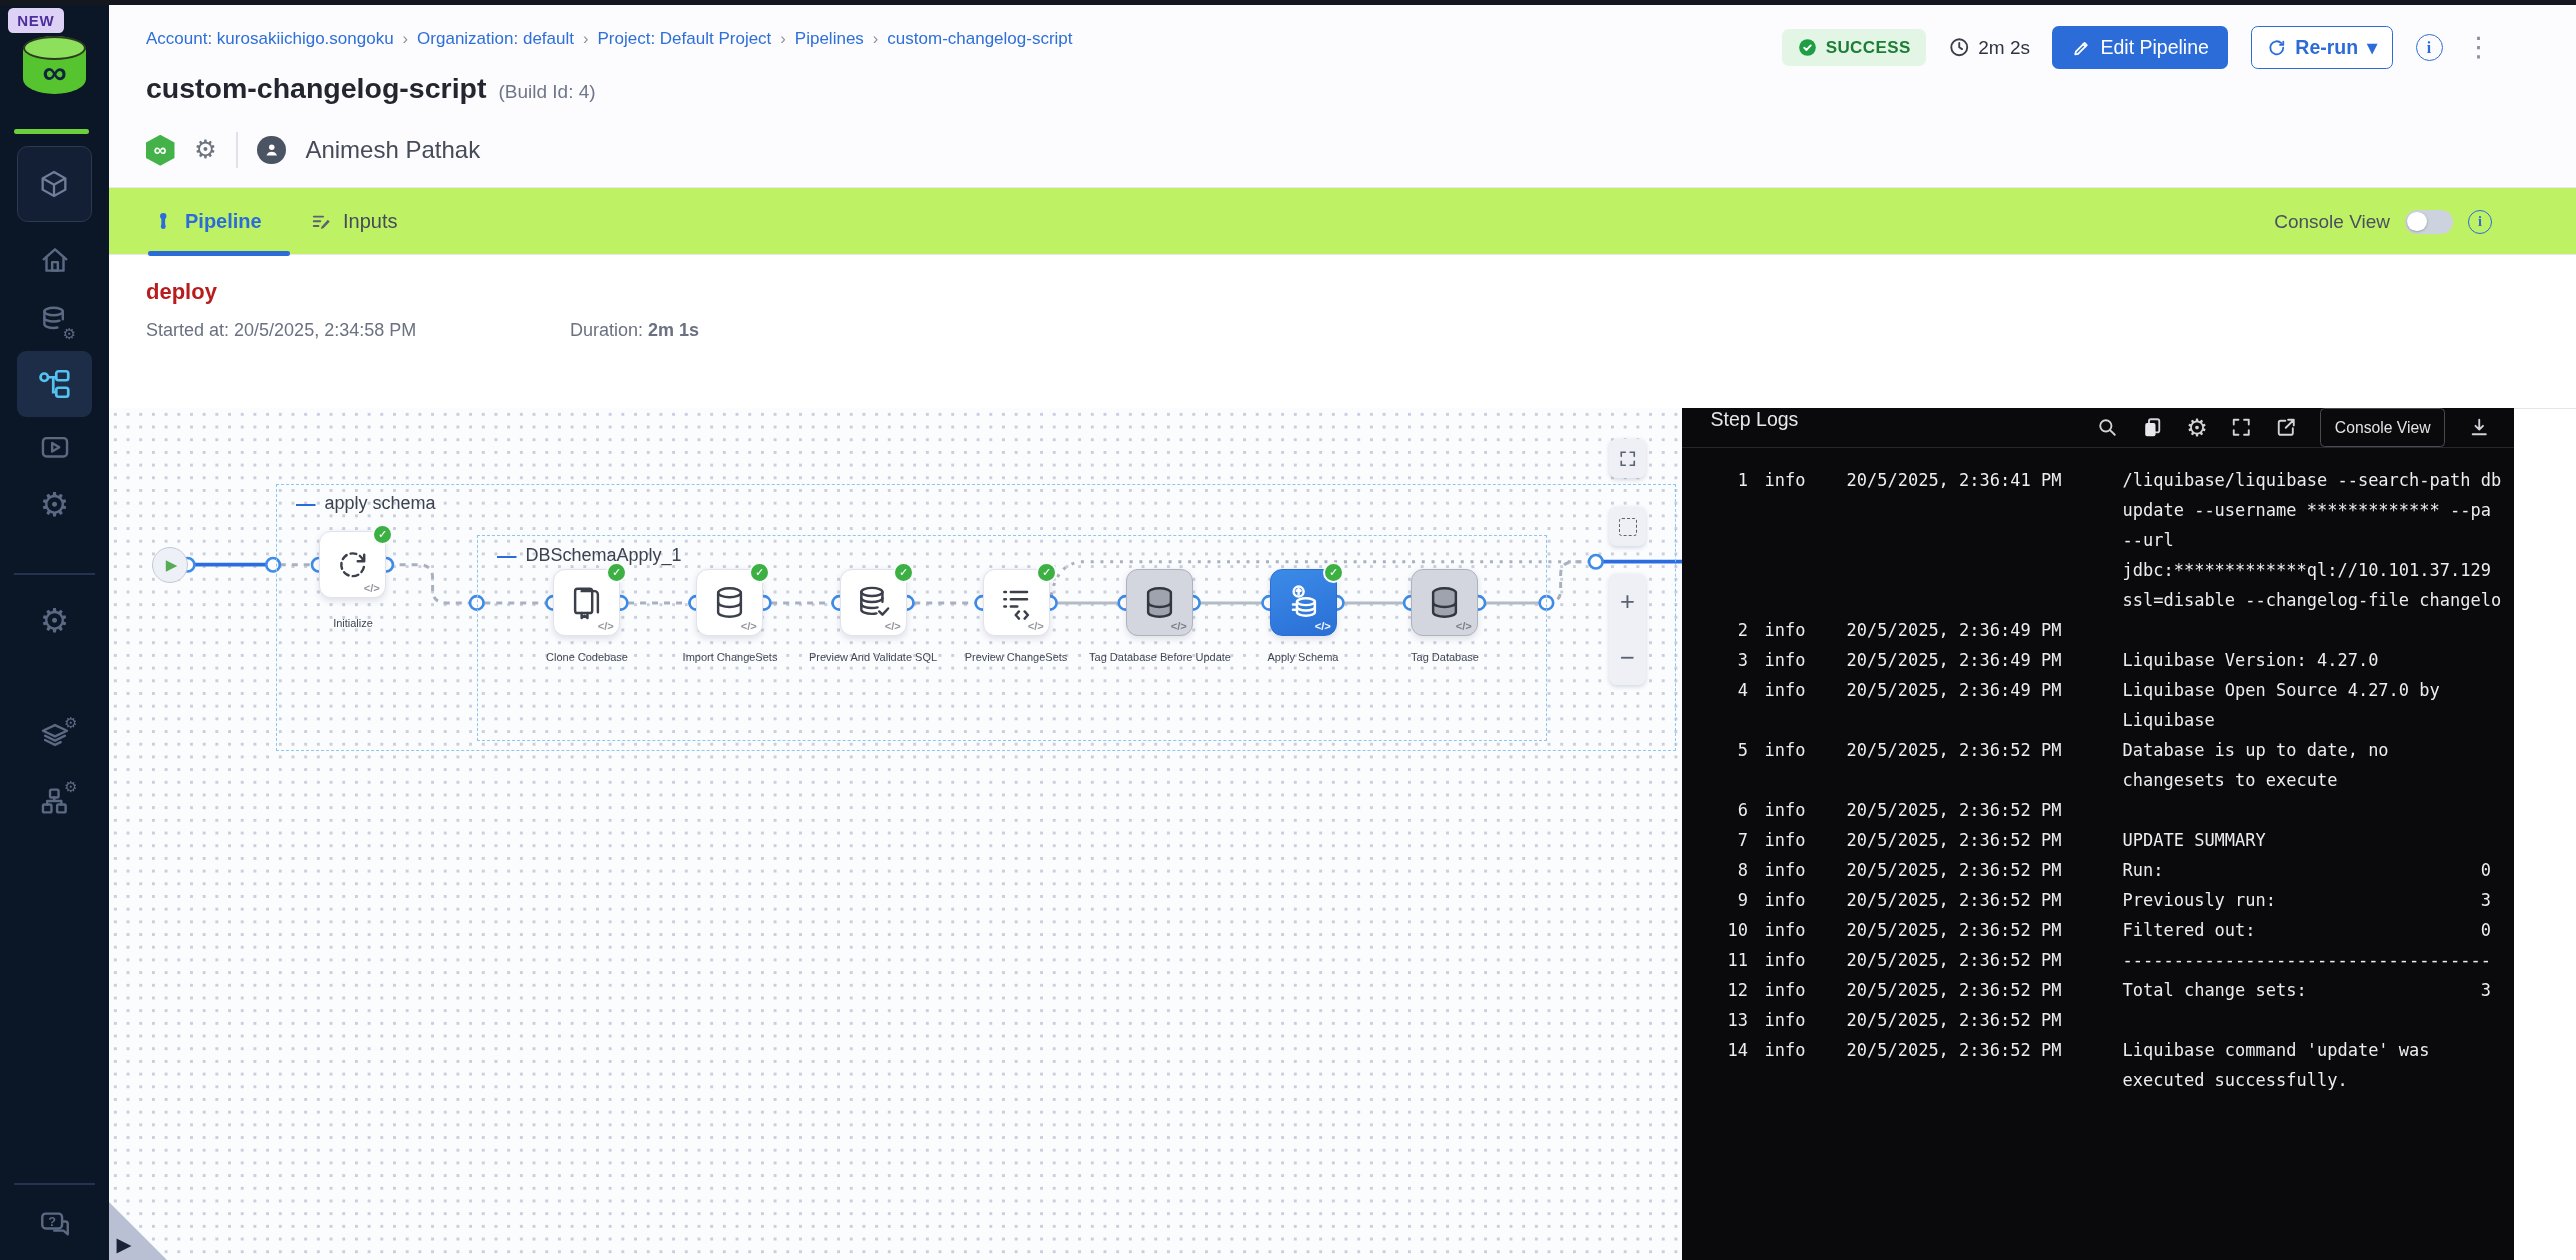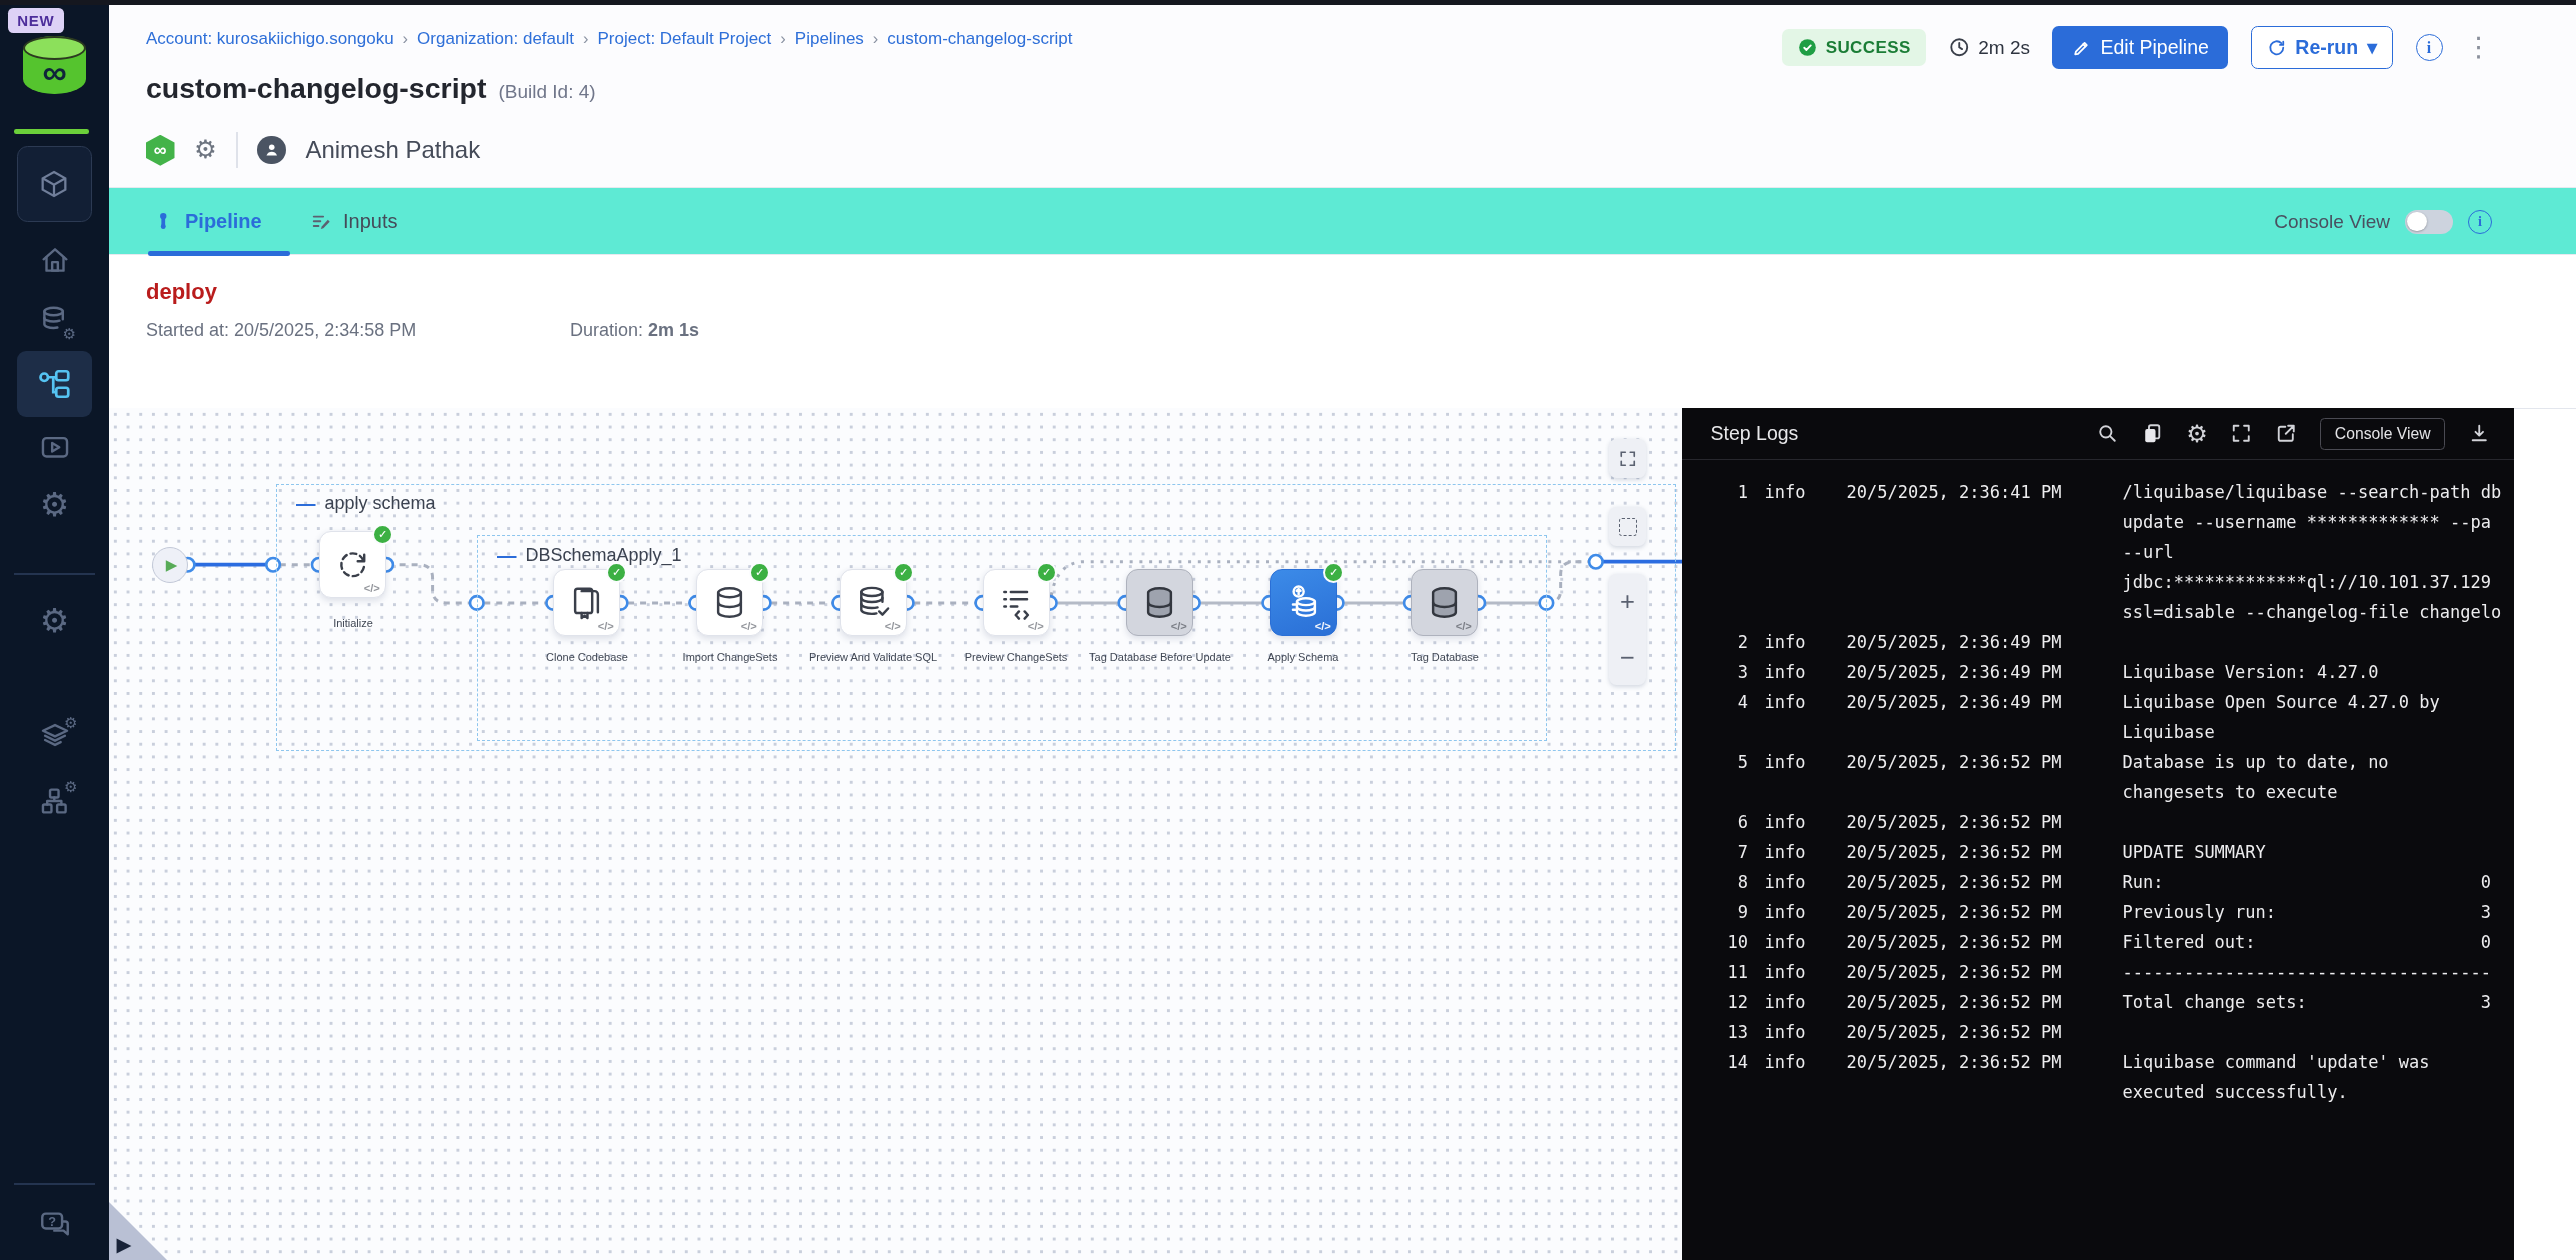--- a/index.html
+++ b/index.html
@@ -48,21 +48,21 @@
   .status-pill svg { width:21px; height:21px; }
   .dur { display:flex; align-items:center; gap:7.5px; font-size:19px; color:#2e3440; font-weight:500; }
   .dur svg { width:22.5px; height:22.5px; fill:none; stroke:#3a3f4a; stroke-width:2; stroke-linecap:round; }
   .btn-primary { display:flex; align-items:center; gap:9px; background:#2b6cd9; color:#fff; font-size:19.5px; font-weight:500; border:none; border-radius:6.7px; padding:0 19.5px; height:43px; cursor:pointer; }
   .btn-outline { display:flex; align-items:center; gap:9px; background:#fff; color:#2b6cd9; font-size:19.5px; font-weight:bold; border:1.9px solid #2b6cd9; border-radius:6.7px; padding:0 15px; height:43px; cursor:pointer; }
   .btn-outline svg, .btn-primary svg { width:19.5px; height:19.5px; fill:none; stroke:currentColor; stroke-width:2.2; stroke-linecap:round; stroke-linejoin:round; }
   .info-i { width:27px; height:27px; border:1.9px solid #2b6cd9; color:#2b6cd9; border-radius:50%; display:flex; align-items:center; justify-content:center; font-size:15.7px; font-weight:bold; font-family:"Liberation Serif", serif; cursor:pointer; }
   .kebab { color:#8a8f9c; font-size:27px; cursor:pointer; line-height:1; }
 
   
-  #tabbar { left:109px; top:187px; width:2467px; height:68px; background:#5eead4; border-top:1.5px solid #e7e9ef; border-bottom:1.5px solid #e7e9ef; }
+  #tabbar { left:109px; top:187px; width:2467px; height:68px; background:#bef264; border-top:1.5px solid #e7e9ef; border-bottom:1.5px solid #e7e9ef; }
   .tab { position:absolute; top:0; height:67px; display:flex; align-items:center; gap:10.5px; font-size:20px; cursor:pointer; }
   .tab-pipeline { left:43px; color:#2b6cd9; font-weight:600; }
   .tab-inputs { left:201px; color:#454b59; }
   .tab-underline { position:absolute; left:39px; bottom:-1.5px; width:142px; height:4.5px; background:#2b6cd9; border-radius:2.2px; }
   .tab svg { width:22.5px; height:22.5px; }
   .cv-cluster { position:absolute; right:84px; top:0; height:67px; display:flex; align-items:center; gap:15px; }
   .cv-label { font-size:19px; color:#4a5060; }
   .toggle { width:48px; height:24px; background:#cdd3de; border-radius:12px; position:relative; cursor:pointer; }
   .toggle .knob { position:absolute; left:2.2px; top:2.2px; width:19.5px; height:19.5px; background:#fff; border-radius:50%; box-shadow:0 0.7px 2.2px rgba(0,0,0,.3); }
   .info-i.small { width:24px; height:24px; font-size:14.2px; }
@@ -93,21 +93,21 @@
   .ctl { position:absolute; left:1500px; width:37px; background:#eef0f5; border-radius:7.5px; box-shadow:0 1.5px 4.5px rgba(40,60,100,.18); color:#5a6170; display:flex; align-items:center; justify-content:center; cursor:pointer; }
   .ctl svg { width:19.5px; height:19.5px; fill:none; stroke:currentColor; stroke-width:2; stroke-linecap:round; }
   .marquee-box { width:18px; height:18px; border:1.9px dashed #5a6170; border-radius:3px; }
   .zoom-group { position:absolute; left:1500px; top:166px; width:37px; height:111px; background:#eef0f5; border-radius:7.5px; box-shadow:0 1.5px 4.5px rgba(40,60,100,.18); display:flex; flex-direction:column; }
   .zoom-group div { flex:1; display:flex; align-items:center; justify-content:center; font-size:25.5px; color:#5a6170; cursor:pointer; }
   .fold { position:absolute; left:0; bottom:0; width:0; height:0; border-bottom:58px solid #b9c0d4; border-right:58px solid transparent; }
   .fold-arrow { position:absolute; left:7.5px; bottom:4.5px; color:#182338; font-size:19.5px; }
 
   
   #logpanel { left:1682px; top:408px; width:832px; height:852px; background:#0a0a0d; }
-  .log-head { height:52px; display:flex; align-items:center; padding:0 24px 0 28.5px; gap:22.5px; border-bottom:1.5px solid #27272d; }
+  .log-head { height:40px; display:flex; padding:0 24px 0 28.5px; gap:22.5px; border-bottom:1.5px solid #27272d; }
   .log-title { flex:1; color:#e8e8ea; font-size:19.5px; }
   .log-ic { color:#d2d3d8; cursor:pointer; display:flex; align-items:center; }
   .log-ic svg { width:22.5px; height:22.5px; fill:none; stroke:currentColor; stroke-width:2; stroke-linecap:round; stroke-linejoin:round; }
   .cv-btn { border:1.5px solid #4a4a52; color:#e3e3e6; font-size:15.7px; padding:6px 13.5px; border-radius:4.5px; background:transparent; cursor:pointer; white-space:nowrap; }
   .log-body { padding:16.5px 0 0 18px; font-family:"DejaVu Sans Mono", monospace; font-size:17px; line-height:30px; color:#ededef; }
   .log-row { display:flex; }
   .ln { width:48px; text-align:right; flex:none; }
   .lv { width:49px; margin-left:16.5px; flex:none; }
   .lt { width:240px; margin-left:33px; flex:none; }
   .lm { flex:1; padding-left:36px; white-space:pre-wrap; overflow:hidden; }

